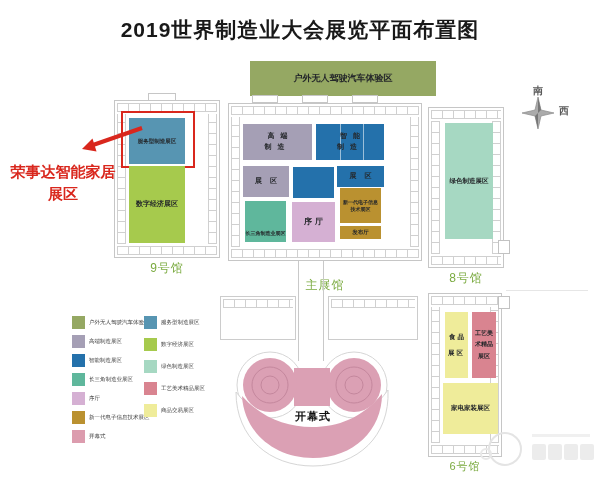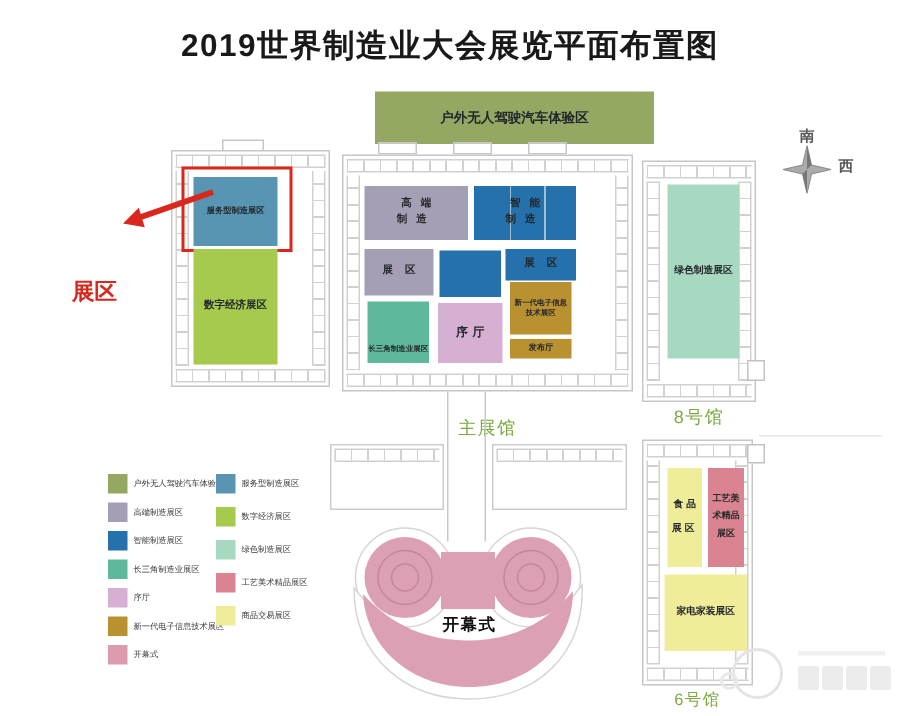--- a/index.html
+++ b/index.html
@@ -61,25 +61,27 @@
 
   <div class="hall" style="left:114px;top:100px;width:106px;height:158px;">
     <div class="bh" style="left:2px;right:2px;top:2px;"></div>
     <div class="bh" style="left:2px;right:2px;bottom:2px;"></div>
     <div class="bv" style="top:13px;bottom:13px;left:2px;"></div>
     <div class="bv" style="top:13px;bottom:13px;right:2px;"></div>
   </div>
   <div class="zone" style="left: 129px; top: 118px; width: 56px; height: 46px; font-size: 5.5px; background-color: rgb(87, 149, 178);">服务型制造展区</div>
   <div class="highlight" style="left:121px;top:111px;width:74px;height:57px;"></div>
   <div class="zone" style="left: 129px; top: 166px; width: 56px; height: 77px; font-size: 7px; background-color: rgb(166, 202, 77);">数字经济展区</div>
+  <div class="hall-label" style="left:114px;top:260px;width:106px;">9号馆</div>
 
   <svg style="position:absolute;left:78px;top:118px;" width="70" height="38" viewBox="0 0 70 38">
     <line x1="64" y1="10" x2="15" y2="27" stroke="#d9271d" stroke-width="4"></line>
     <polygon points="4,31 14.5,20.5 18.5,33.5" fill="#d9271d"></polygon>
   </svg>
+  <div class="callout" style="top:163px;">荣事达智能家居</div>
   <div class="callout" style="top:185px;">展区</div>
 
   <div class="hall" style="left:228px;top:103px;width:194px;height:158px;">
     <div class="bh" style="left:2px;right:2px;top:2px;"></div>
     <div class="bh" style="left:2px;right:2px;bottom:2px;"></div>
     <div class="bv" style="top:13px;bottom:13px;left:2px;"></div>
     <div class="bv" style="top:13px;bottom:13px;right:2px;"></div>
   </div>
   <div class="zone" style="left: 243px; top: 124px; width: 69px; height: 36px; font-size: 7px; letter-spacing: 6px; text-indent: 6px; background-color: rgb(165, 159, 181);">高端
 制造</div>

